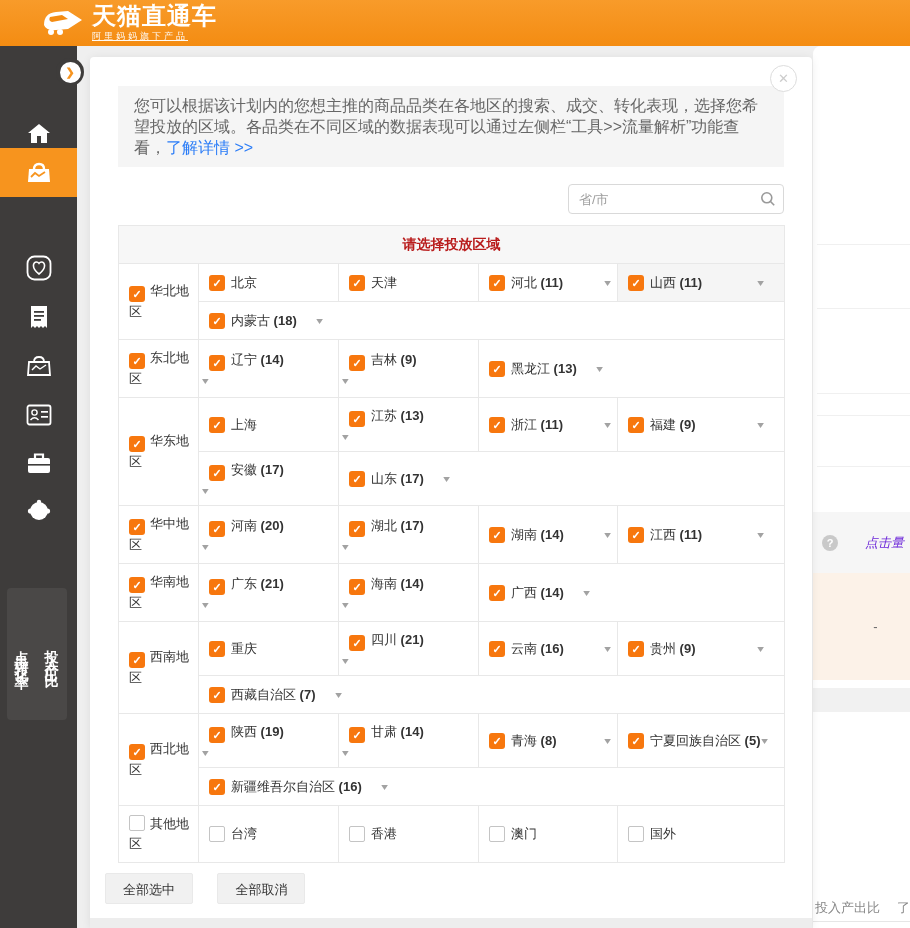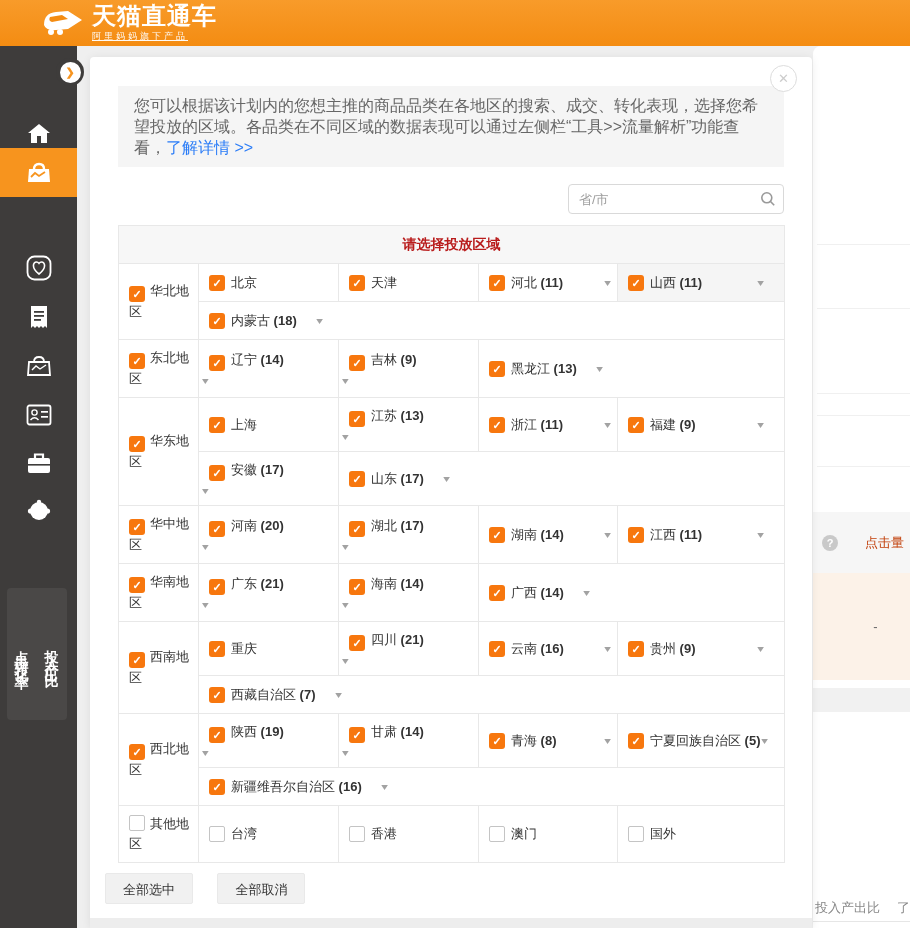--- a/index.html
+++ b/index.html
@@ -45,21 +45,21 @@
   .bg-panel {
     position:absolute; left:813px; top:46px; width:97px; height:882px;
     background:#fff; border-radius:8px 0 0 0; z-index:1;
   }
   .bg-line { position:absolute; left:4px; right:0; height:1px; background:#f0f0f0; }
   .bg-band-header {
     position:absolute; left:0; right:0; top:466px; height:61px; background:#f6f6f6;
     display:flex; align-items:center; justify-content:space-between; padding:0 6px 0 9px;
   }
   .help-circle { width:16px; height:16px; border-radius:50%; background:#c9c9c9; color:#fff; font-size:11px; font-weight:bold; text-align:center; line-height:16px; }
-  .bg-col-header { font-size:13px; color:#c2410c; }
+  .bg-col-header { font-size:13px; color:#6d28d9;font-style:italic; }
   .bg-band-cream {
     position:absolute; left:0; right:0; top:527px; height:107px; background:#fcf2e8;
     display:flex; align-items:center; justify-content:center; padding-left:28px;
     font-size:13px; color:#666;
   }
   .bg-band-gray { position:absolute; left:0; right:0; top:642px; height:24px; background:#f1f1f1; }
   .bg-footer {
     position:absolute; left:2px; right:0; top:853px; height:20px;
     display:flex; justify-content:space-between; overflow:hidden;
     font-size:13px; color:#888; white-space:nowrap;

